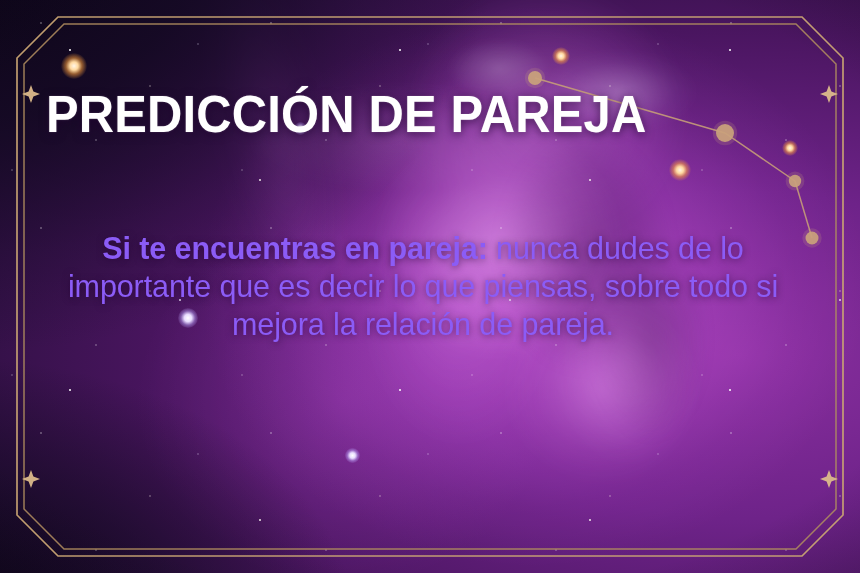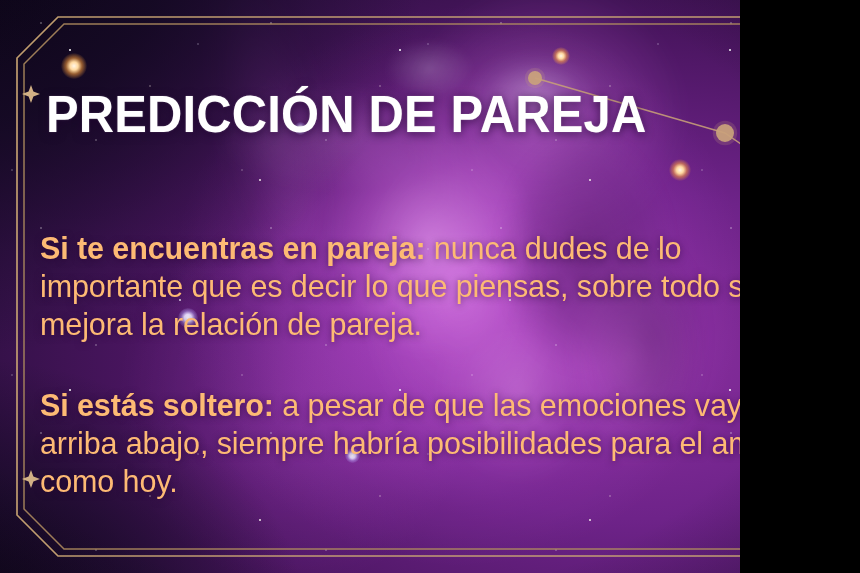--- a/index.html
+++ b/index.html
@@ -5,21 +5,21 @@
 <style>
   html,body{margin:0;padding:0;background:#000;}
   body{
     font-family:"Liberation Sans", sans-serif;
     -webkit-font-smoothing:antialiased;
   }
 
   
   #card{
     position:relative;
-    width:740px;
+    width:860px;
     height:573px;
     overflow:hidden;
     background:#1d0f2e;
     isolation:isolate;
   }
 
   
   .layer{position:absolute;inset:0;pointer-events:none;}
 
   
@@ -168,29 +168,30 @@
     font-weight:bold;
     letter-spacing:.2px;
     line-height:1;
     transform:scaleX(.94);
     transform-origin:left center;
     text-shadow:0 2px 10px rgba(30,0,45,.70), 0 0 2px rgba(255,255,255,.30);
     white-space:nowrap;
   }
   .body-block{
     position:absolute;
-    left:40px;
+    left:28px;
     width:790px;
-    color:#fdba74;
+    color:#8b5cf6;
     font-family:"Liberation Sans Narrow","Liberation Sans",sans-serif;
     font-size:30.5px;
     line-height:38px;
     font-weight:normal;
     letter-spacing:-.1px;
     text-shadow:0 1px 7px rgba(35,5,50,.62);
+    text-align:center;
   }
   #para1{top:198px;}
   #para2{top:355px;}
   #para3{top:505px;}
   .body-block .lead{font-weight:bold;}
 </style>
 </head>
 <body>
 
 <div id="card">
@@ -257,19 +258,16 @@
   </div>
 
   <div class="content">
 
     <h1 id="title">PREDICCIÓN DE PAREJA</h1>
 
     <p class="body-block" id="para1">
       <span class="lead">Si te encuentras en pareja:</span><span class="rest"> nunca dudes de lo importante que es decir lo que piensas, sobre todo si mejora la relación de pareja.</span>
     </p>
 
-    <p class="body-block" id="para2">
-      <span class="lead">Si estás soltero:</span><span class="rest"> a pesar de que las emociones vayan de arriba abajo, siempre habría posibilidades para el amor como hoy.</span>
-    </p>
 
 
   </div>
 </div>
 
 </body></html>

